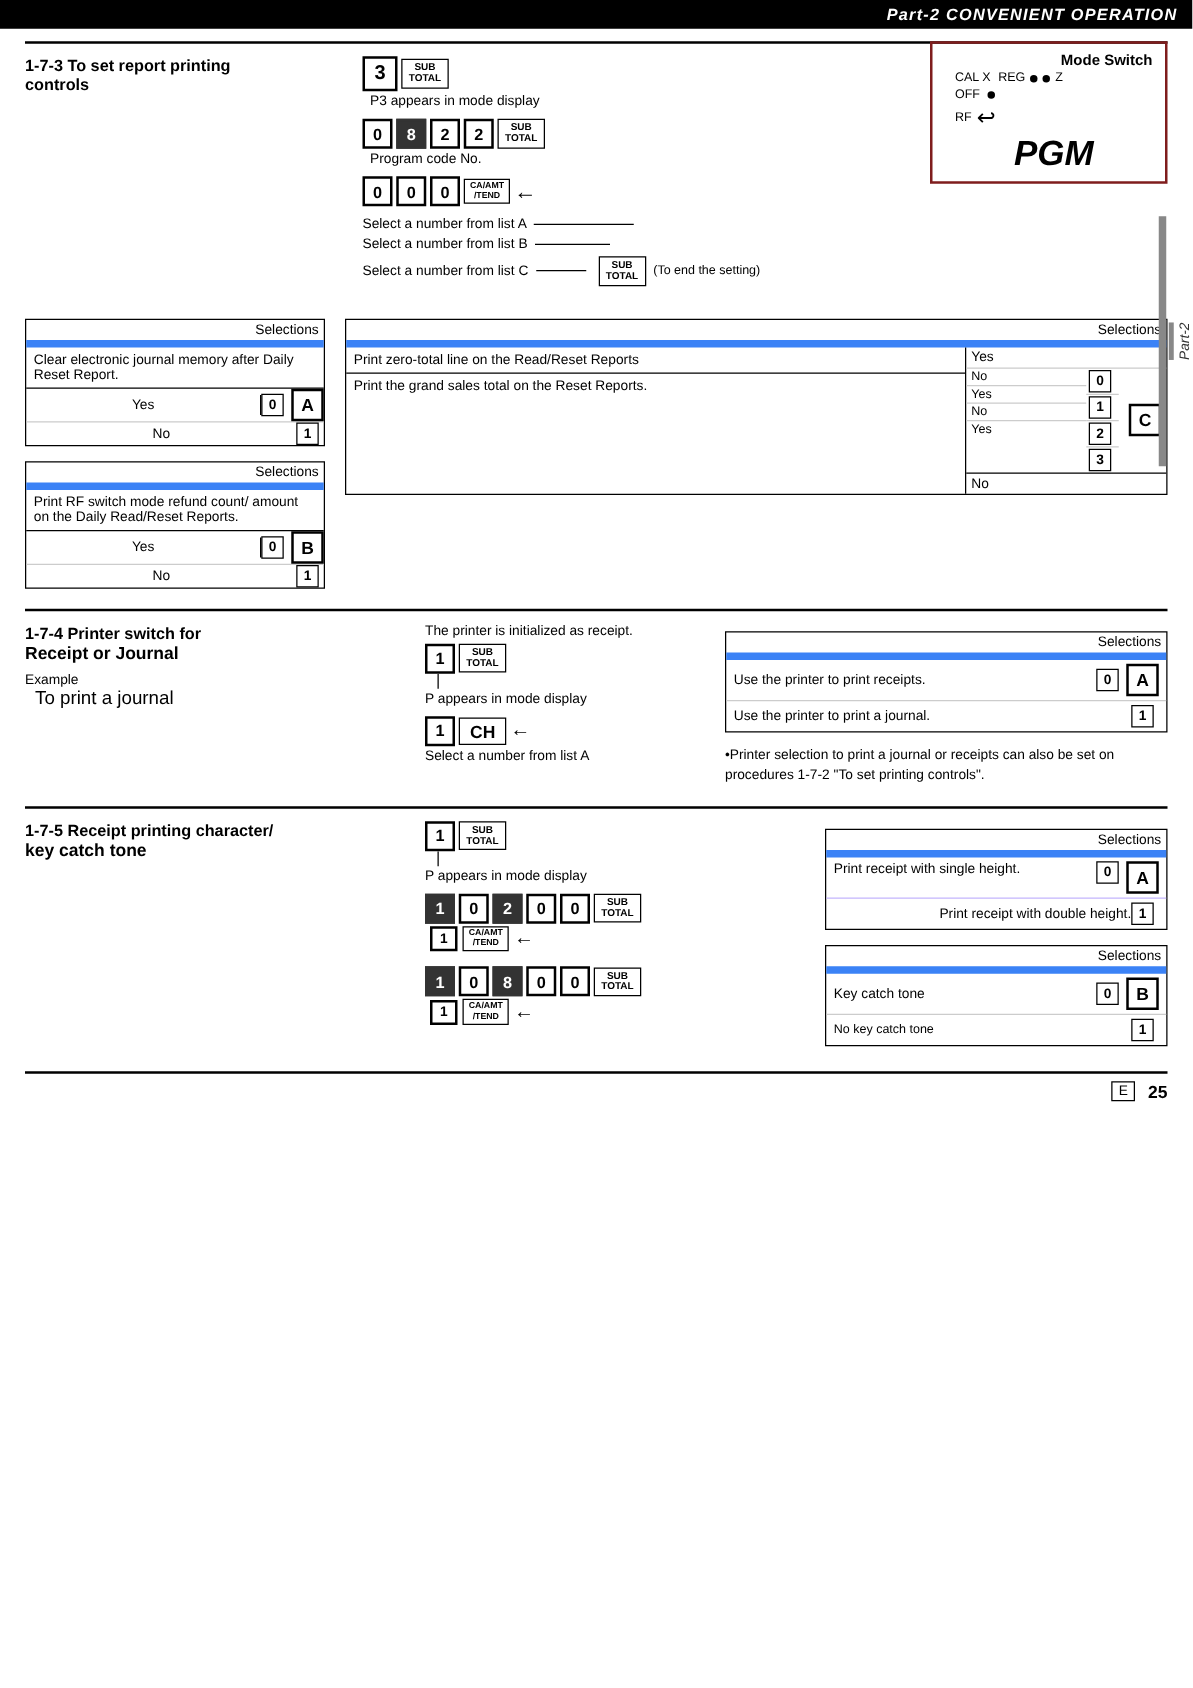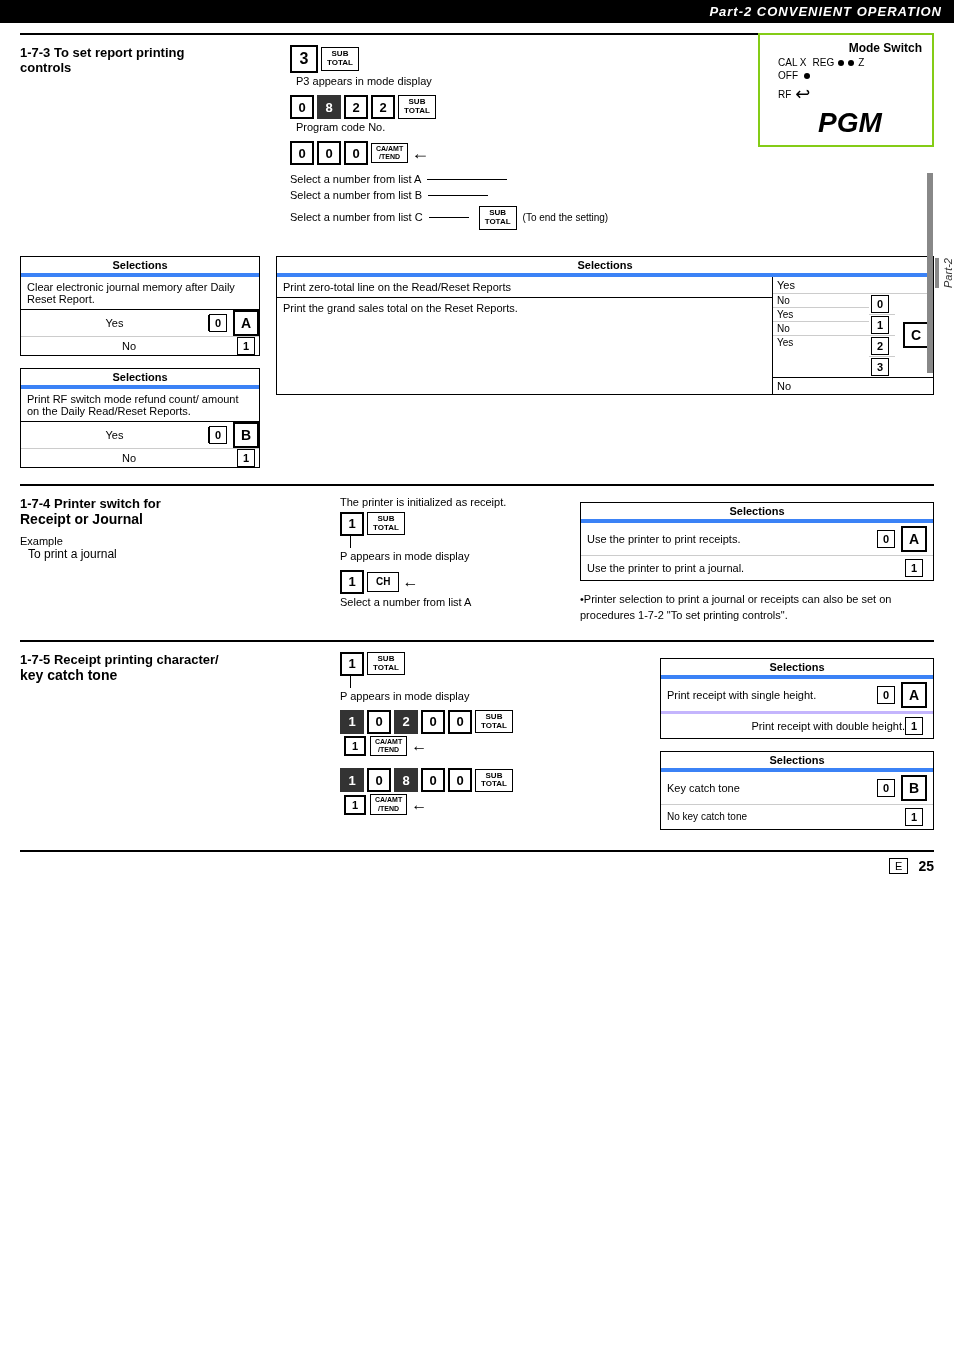--- a/index.html
+++ b/index.html
@@ -47,23 +47,23 @@
       border-top: 2px solid #000;
       padding-top: 10px;
       margin-bottom: 8px;
     }
 
     
     .mode-switch-box {
       position: absolute;
       top: 10px;
       right: 20px;
-      border: 2px solid #84cc16;
+      border: 2px solid #7f1d1d;
       padding: 6px 10px;
-      width: 176px;
+      width: 190px;
       text-align: center;
     }
     .mode-switch-title {
       font-weight: bold;
       font-size: 12px;
       text-align: right;
       margin-bottom: 2px;
     }
     .dot { display: inline-block; width: 6px; height: 6px; border-radius: 50%; background: #000; margin: 0 2px; }
     .pgm-text {
@@ -119,25 +119,25 @@
       height: 28px;
     }
 
     
     .sel-table {
       border: 1px solid #000;
       margin-top: 6px;
       width: 100%;
     }
     .sel-table-header {
-      text-align: center;
-      font-weight: bold;
+      text-align: right;
+      font-weight: normal;
       font-size: 11px;
       padding: 2px 4px;
-      border-bottom: 4px solid #3b82f6;
+      border-bottom: 6px solid #3b82f6;
     }
     .sel-table-desc {
       padding: 4px 6px;
       font-size: 11px;
       border-bottom: 1px solid #000;
     }
     .sel-table-val {
       margin-left: auto;
       display: inline-flex;
       align-items: center;
@@ -206,21 +206,21 @@
       min-width: 32px;
       min-height: 20px;
       line-height: 1.2;
     }
     .ch-key {
       display: inline-flex;
       align-items: center;
       justify-content: center;
       border: 1.5px solid #000;
       padding: 2px 8px;
-      font-size: 10px;
+      font-size: 14px;
       font-weight: bold;
       min-height: 20px;
     }
     .connector-line {
       border-left: 1px solid #000;
       height: 12px;
       margin-left: 10px;
     }
     .step-block {
       margin-bottom: 8px;
@@ -435,21 +435,21 @@
   <div class="section" style="margin-top:16px;">
     <div style="display:flex;gap:20px;">
 
       <div style="width:300px;">
         <div class="section-title">
           <span>1-7-4  Printer switch for</span><br>
           <span class="section-title-large">Receipt or Journal</span>
         </div>
         <div style="margin-top:8px;">
           <div style="font-size:11px;">Example</div>
-          <div style="font-size:12px;margin-left:8px;">To print a journal</div>
+          <div style="font-size:15px;margin-left:8px;">To print a journal</div>
         </div>
       </div>
 
       <div style="width:220px;">
         <div class="desc-note">The printer is initialized as receipt.</div>
 
         <div class="step-block">
           <div class="key-seq">
             <span class="key-num">1</span>
             <div class="key-btn">
@@ -555,21 +555,21 @@
               </div>
             <span style="font-size:16px;margin-left:4px;">←</span>
           </div>
         </div>
       </div>
 
       <div style="flex:1;">
 
         <div class="sel-table">
           <div class="sel-table-header">Selections</div>
-          <div style="display:flex;align-items:center;border-bottom:3px solid #c4b5fd;padding:3px 6px;">
+          <div style="display:flex;border-bottom:1px solid #c4b5fd;padding:3px 6px;">
             <div style="flex:1;font-size:11px;">Print receipt with single height.</div>
             <div class="sel-table-val">0</div>
             <div class="badge" style="margin-left:2px;">A</div>
           </div>
           <div style="display:flex;align-items:center;padding:3px 6px;text-align:right;">
             <div style="flex:1;font-size:11px;">Print receipt with double height.</div>
             <div class="sel-table-val">1</div>
           </div>
         </div>
 

